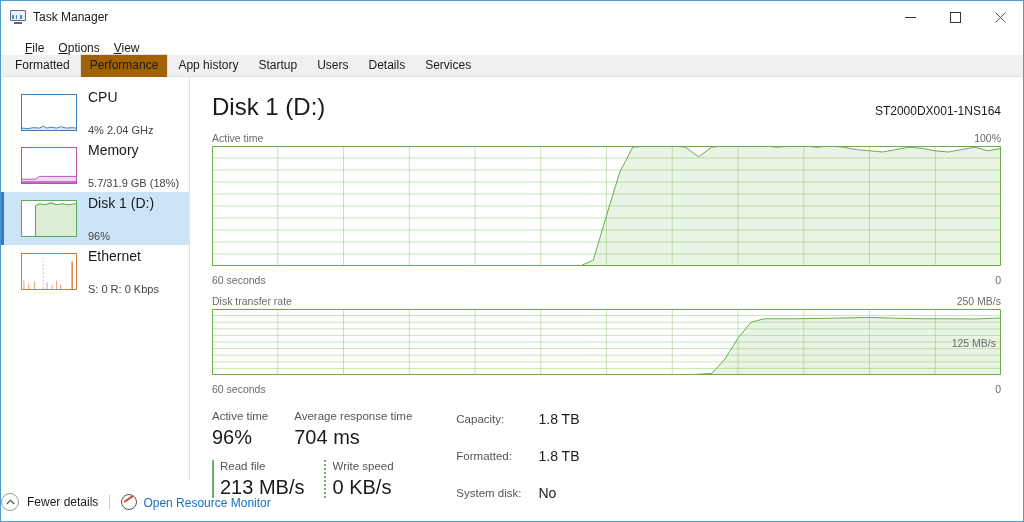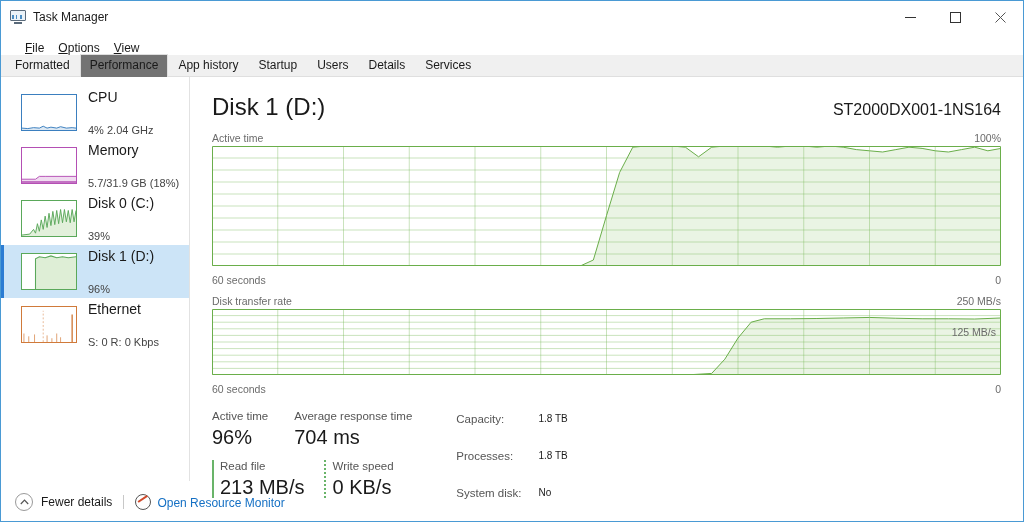--- a/index.html
+++ b/index.html
@@ -70,21 +70,21 @@
   .tab {
     font-size: 12px; color: #1a1a1a;
     padding: 3px 9px 4px 9px;
     border: 1px solid transparent;
     border-bottom: none;
     cursor: default;
     line-height: 14px;
     height: 22px;
   }
   .tab.active {
-    background: #737373;
+    background: #a16207;
     border-color: #dfdfdf;
     position: relative; z-index: 2;
     margin-bottom: -1px;
     height: 23px;
   }
 
   
   .body {
     flex: 1 1 auto; display: flex; min-height: 0;
     background: #ffffff;
@@ -121,36 +121,36 @@
   .side-sub { font-size: 11px; color: #444; line-height: 14px; margin-top: 17px; }
 
   
   .main {
     flex: 1 1 auto; min-width: 0;
     padding: 16px 22px 0 22px;
     position: relative;
   }
   .main-head { display: flex; align-items: baseline; }
   .main-title { font-size: 24px; color: #1a1a1a; font-weight: normal; line-height: 28px; }
-  .main-model { margin-left: auto; font-size: 16px; color: #1a1a1a; }
+  .main-model { margin-left: auto; font-size: 12px; color: #1a1a1a; }
 
   .graph-label-row {
     display: flex; justify-content: space-between;
     font-size: 10.5px; color: #6b6b6b;
     margin-top: 11px; margin-bottom: 2px;
   }
   .graph-foot-row {
     display: flex; justify-content: space-between;
     font-size: 10.5px; color: #6b6b6b;
     margin-top: 8px;
   }
   .graph-box { position: relative; }
   .graph-box svg { display: block; width: 100%; }
   .mid-label {
-    position: absolute; right: 5px; top: 17px;
+    position: absolute; right: 5px; top: 28px;
     font-size: 10.5px; color: #6b6b6b;
   }
 
   
   .stats {
     display: flex; margin-top: 14px;
   }
   .stats-left { display: flex; flex-direction: column; }
   .stat-row-top { display: flex; }
   .stat-blk { margin-right: 26px; }
@@ -167,27 +167,26 @@
   }
   .info-grid {
     display: grid;
     grid-template-columns: auto auto;
     column-gap: 26px; row-gap: 0px;
     align-content: start;
     margin-left: 18px;
     gap: 17px;
   }
   .info-k { font-size: 11.5px; color: #555; line-height: 20px; }
-  .info-v { font-size: 10px; color: #1a1a1a; line-height: 20px; }
+  .info-v { font-size: 14px; color: #1a1a1a; line-height: 20px; }
 
   
   .footer {
     height: 40px; flex: 0 0 40px;
     display: flex; align-items: center;
-    padding-left: 14px;
     background: #ffffff;
     border-top: 1px solid transparent;
   }
   .fewer { display: flex; align-items: center; cursor: default; }
   .chev {
     width: 18px; height: 18px; border: 1px solid #9a9a9a;
     border-radius: 50%; display: flex; align-items: center; justify-content: center;
     margin-right: 8px;
   }
   .fewer-label { font-size: 12px; color: #1a1a1a; }
@@ -275,32 +274,20 @@
             <polyline points="0,33 14,33 18,30 24,30 56,30" fill="none" stroke="#b44fb4" stroke-width="1"></polyline>
             <line x1="0" y1="36" x2="56" y2="36" stroke="#b44fb4" stroke-width="1.6"></line>
           </svg>
         </div>
         <div class="side-txt">
           <div class="side-name">Memory</div>
           <div class="side-sub">5.7/31.9 GB (18%)</div>
         </div>
       </div>
 
-      <div class="side-item">
-        <div class="thumb" style="border-color:#5aa85a">
-          <svg viewBox="0 0 56 37" preserveAspectRatio="none">
-            <polygon fill="rgba(122,186,90,0.22)" points="0,36 8,35 12,30 14,34 16,24 18,32 20,20 22,30 24,16 26,28 28,13 30,26 32,11 34,25 36,10 38,24 40,9 42,23 44,9 46,22 48,10 50,23 52,9 54,22 56,10 56,37 0,37"></polygon>
-            <polyline fill="none" stroke="#5aa85a" stroke-width="1" points="0,36 8,35 12,30 14,34 16,24 18,32 20,20 22,30 24,16 26,28 28,13 30,26 32,11 34,25 36,10 38,24 40,9 42,23 44,9 46,22 48,10 50,23 52,9 54,22 56,10"></polyline>
-          </svg>
-        </div>
-        <div class="side-txt">
-          <div class="side-name">Disk 0 (C:)</div>
-          <div class="side-sub">39%</div>
-        </div>
-      </div>
 
       <div class="side-item selected">
         <div class="thumb" style="border-color:#5aa85a">
           <svg viewBox="0 0 56 37" preserveAspectRatio="none">
             <polygon fill="rgba(122,186,90,0.25)" points="14,37 14,5 18,3 24,4 30,2 36,4 42,3 48,4 56,3 56,37"></polygon>
             <polyline fill="none" stroke="#5aa85a" stroke-width="1.1" points="14,37 14,5 18,3 24,4 30,2 36,4 42,3 48,4 56,3"></polyline>
           </svg>
         </div>
         <div class="side-txt">
           <div class="side-name">Disk 1 (D:)</div>
@@ -431,21 +418,21 @@
               <div class="bar"></div>
               <div class="stat-cap">Write speed</div>
               <div class="stat-val">0 KB/s</div>
             </div>
           </div>
         </div>
 
         <div class="info-grid">
           <span class="info-k">Capacity:</span>
           <span class="info-v">1.8 TB</span>
-          <span class="info-k">Processes:</span>
+          <span class="info-k">Formatted:</span>
           <span class="info-v">1.8 TB</span>
           <span class="info-k">System disk:</span>
           <span class="info-v">No</span>
           <span class="info-k">Page file:</span>
           <span class="info-v">No</span>
         </div>
       </div>
     </div>
   </div>
 

